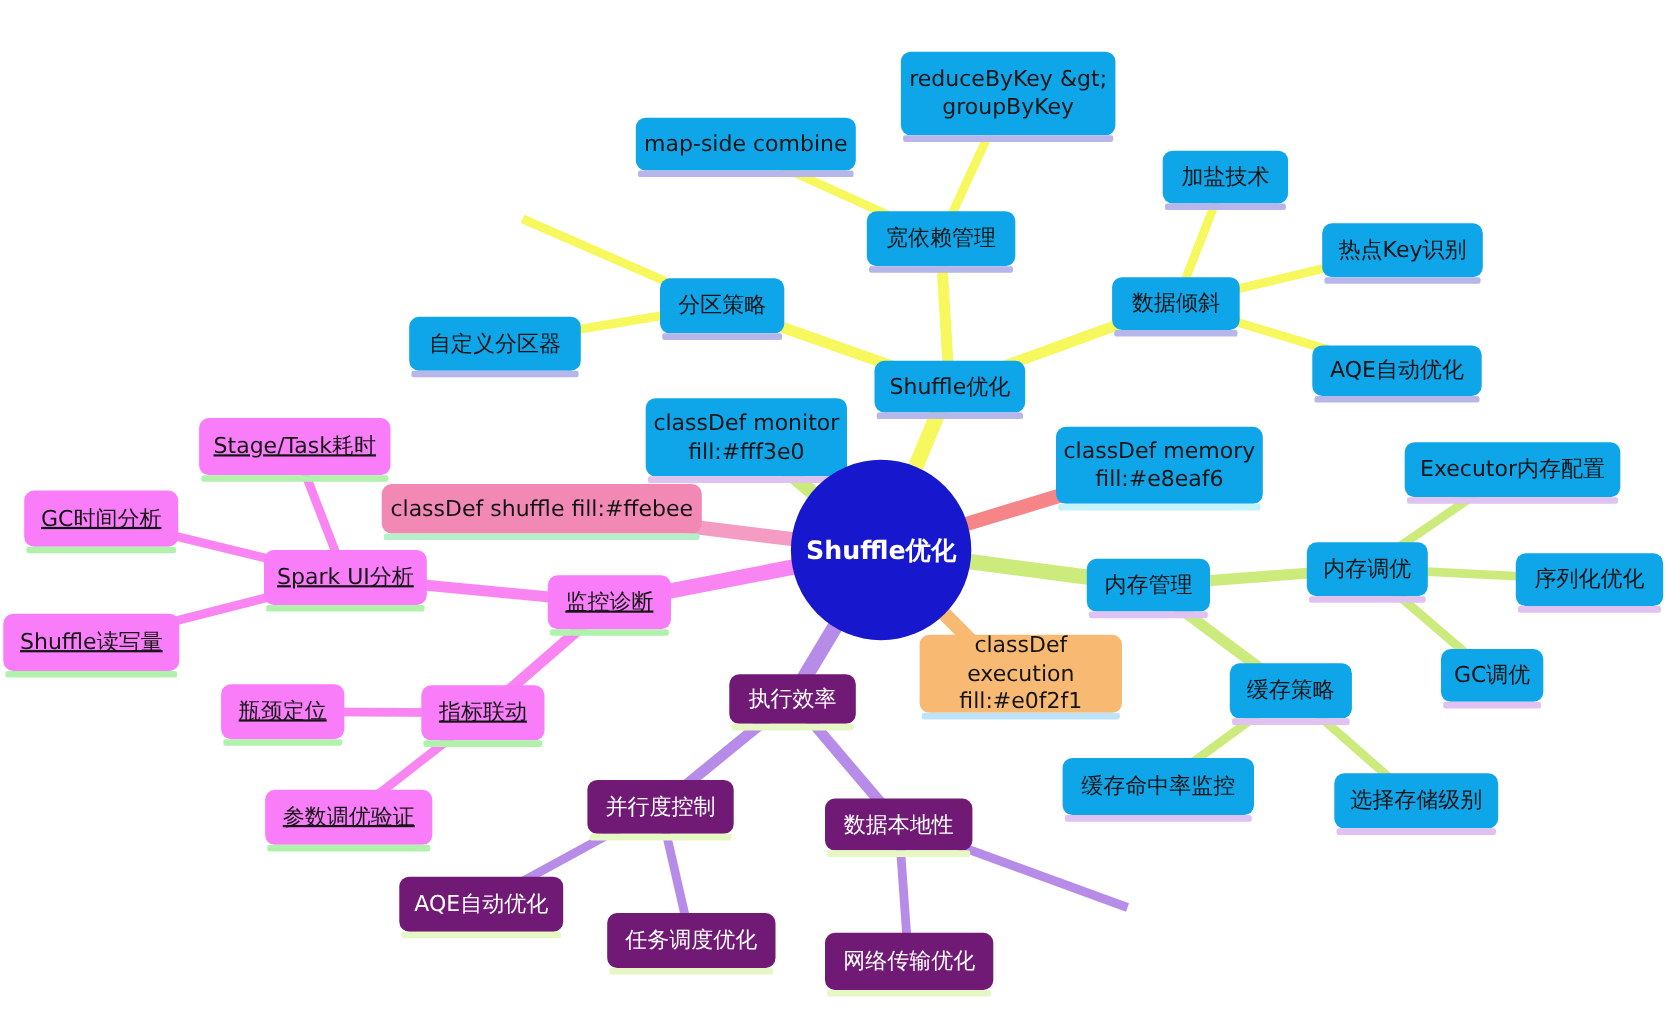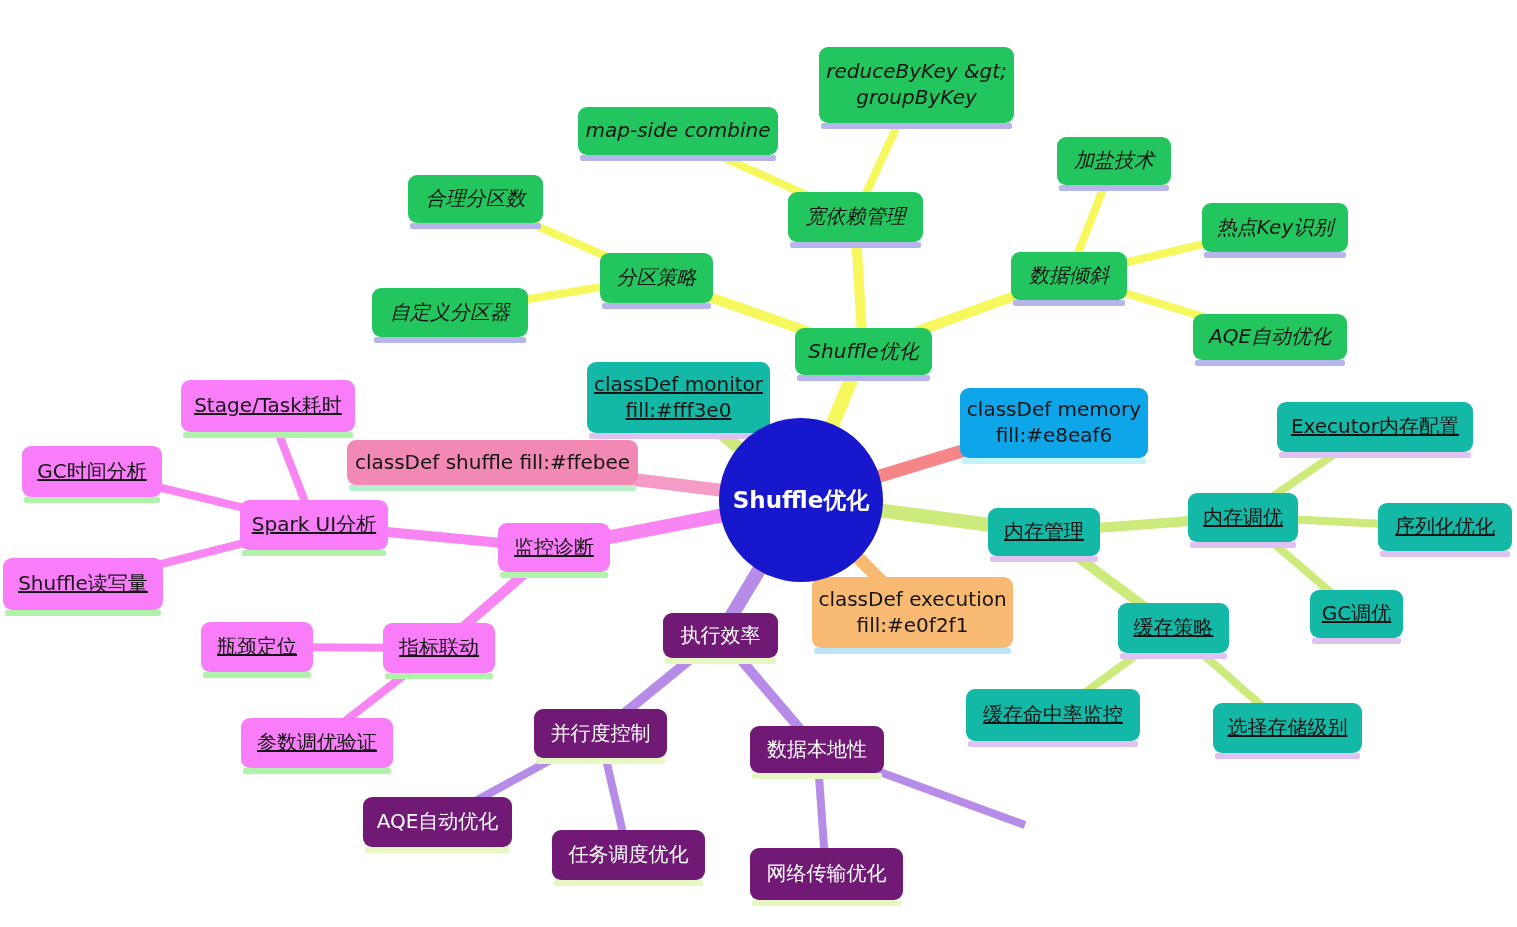--- a/index.html
+++ b/index.html
@@ -23,22 +23,22 @@
     display:flex;align-items:center;justify-content:center;
     text-align:center;
     border-radius:9px;
     font-size:20px;line-height:1.28;color:#141414;
     box-sizing:border-box;padding:2px 4px;
   }
   .node::after{
     content:"";position:absolute;left:2px;right:2px;bottom:-6px;height:6px;
     background:var(--shadow);border-radius:2px;
   }
-  .sec-yellow{background:#22c55e;font-style:italic;--shadow:#b6b6ea;}
-  .sec-green{background:#14b8a6;text-decoration:underline;--shadow:#dfc1f2;}
+  .sec-yellow{background:#0ea5e9;--shadow:#b6b6ea;}
+  .sec-green{background:#0ea5e9;--shadow:#dfc1f2;}
   .sec-magenta{background:#f97df9;text-decoration:underline;--shadow:#b0f2ac;}
   .sec-purple{background:#701a75;--shadow:#e6f7c3;color:#ffffff;}
   .sec-salmon{background:#0ea5e9;--shadow:#c3f2f9;}
   .sec-orange{background:#f8ba72;--shadow:#bde3fa;}
   .sec-rose{background:#f288b4;--shadow:#b6efc9;}
   #root-node{
     position:absolute;z-index:3;
     left:719px;top:418px;width:164px;height:164px;
     border-radius:50%;
     background:#1717cd;
@@ -95,21 +95,20 @@
     <line x1="801" y1="500" x2="492" y2="462" class="e-ro" stroke-width="13"></line>
     <line x1="801" y1="500" x2="1054" y2="423" class="e-sal" stroke-width="13"></line>
     <line x1="801" y1="500" x2="912" y2="612" class="e-or" stroke-width="13"></line>
   </svg>
 
   <div class="node sec-yellow" style="left:795px;top:328px;width:137px;height:47px">Shuffle优化</div>
   <div class="node sec-yellow" style="left:788px;top:192px;width:135px;height:50px">宽依赖管理</div>
   <div class="node sec-yellow" style="left:578px;top:107px;width:200px;height:48px">map-side combine</div>
   <div class="node sec-yellow" style="left:819px;top:47px;width:195px;height:76px">reduceByKey &amp;gt; groupByKey</div>
   <div class="node sec-yellow" style="left:600px;top:253px;width:113px;height:50px">分区策略</div>
-  <div class="node sec-yellow" style="left:408px;top:175px;width:135px;height:48px">合理分区数</div>
   <div class="node sec-yellow" style="left:372px;top:288px;width:156px;height:49px">自定义分区器</div>
   <div class="node sec-yellow" style="left:1011px;top:252px;width:116px;height:48px">数据倾斜</div>
   <div class="node sec-yellow" style="left:1057px;top:137px;width:114px;height:48px">加盐技术</div>
   <div class="node sec-yellow" style="left:1202px;top:203px;width:146px;height:49px">热点Key识别</div>
   <div class="node sec-yellow" style="left:1193px;top:314px;width:154px;height:46px">AQE自动优化</div>
 
   <div class="node sec-green" style="left:988px;top:508px;width:112px;height:48px">内存管理</div>
   <div class="node sec-green" style="left:1188px;top:493px;width:110px;height:49px">内存调优</div>
   <div class="node sec-green" style="left:1277px;top:402px;width:196px;height:50px">Executor内存配置</div>
   <div class="node sec-green" style="left:1378px;top:503px;width:134px;height:48px">序列化优化</div>
@@ -130,17 +129,17 @@
   <div class="node sec-purple" style="left:663px;top:613px;width:115px;height:45px">执行效率</div>
   <div class="node sec-purple" style="left:534px;top:709px;width:133px;height:49px">并行度控制</div>
   <div class="node sec-purple" style="left:363px;top:797px;width:149px;height:50px">AQE自动优化</div>
   <div class="node sec-purple" style="left:552px;top:830px;width:153px;height:50px">任务调度优化</div>
   <div class="node sec-purple" style="left:750px;top:726px;width:134px;height:47px">数据本地性</div>
   <div class="node sec-purple" style="left:750px;top:848px;width:153px;height:52px">网络传输优化</div>
 
   <div class="node sec-green" style="left:587px;top:362px;width:183px;height:71px">classDef monitor fill:#fff3e0</div>
   <div class="node sec-rose" style="left:347px;top:440px;width:291px;height:45px">classDef shuffle fill:#ffebee</div>
   <div class="node sec-salmon" style="left:960px;top:388px;width:188px;height:70px">classDef memory fill:#e8eaf6</div>
-  <div class="node sec-orange" style="left:812px;top:577px;width:201px;height:71px">classDef execution fill:#e0f2f1</div>
+  <div class="node sec-orange" style="left:836px;top:577px;width:184px;height:71px">classDef execution fill:#e0f2f1</div>
 
   <div id="root-node">Shuffle优化</div>
 
 </div>
 
 </body></html>

